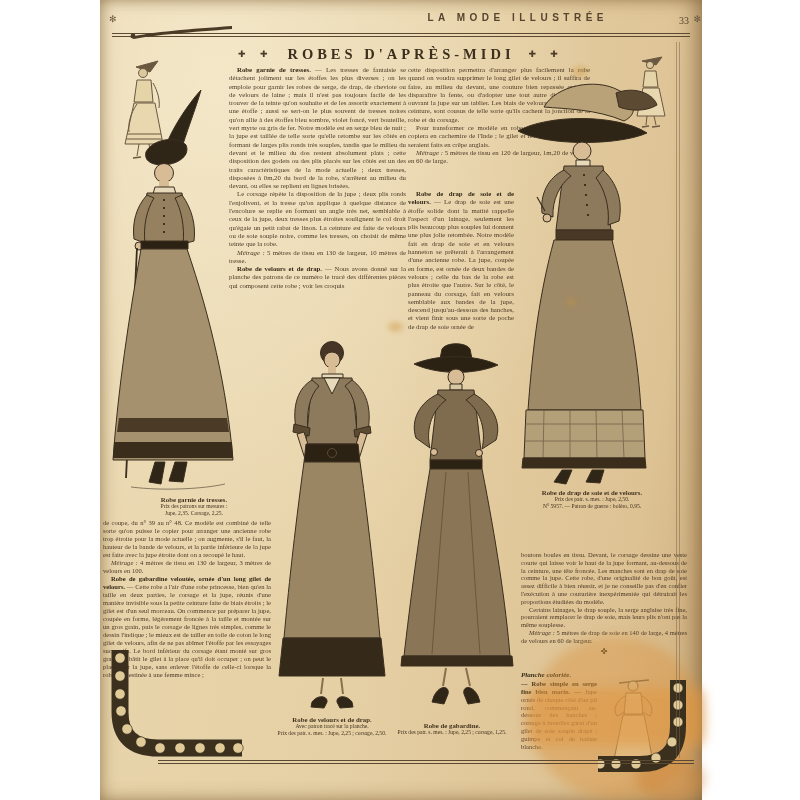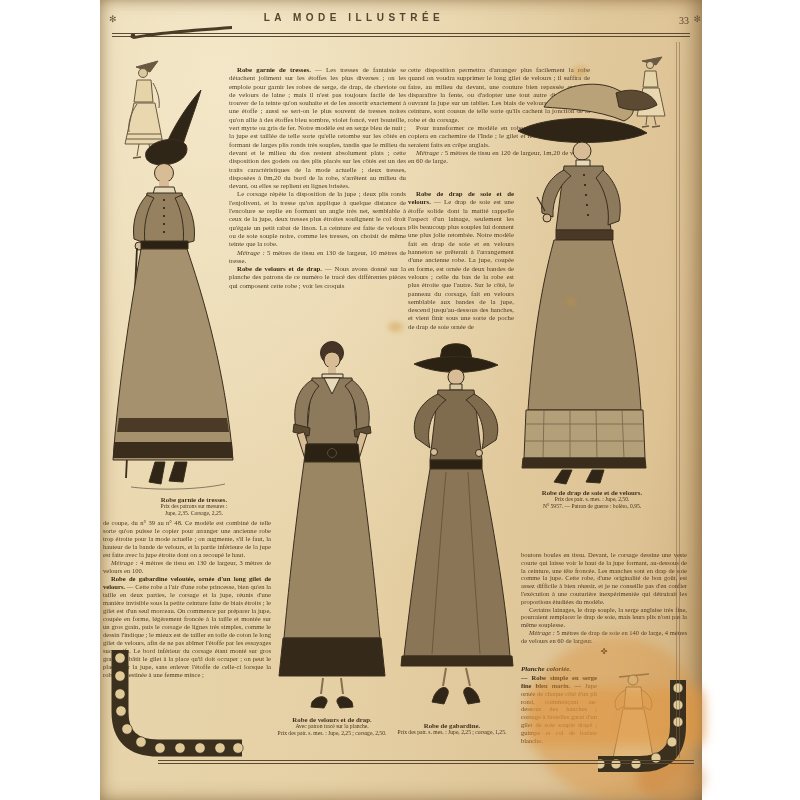--- a/index.html
+++ b/index.html
@@ -5,39 +5,39 @@
   html,body{margin:0;padding:0;background:#ffffff;}
   .stage{position:relative;width:800px;height:800px;background:#ffffff;overflow:hidden;
          font-family:"Liberation Serif",serif;}
   .paper{position:absolute;left:100px;top:0;width:602px;height:800px;
          background:
            radial-gradient(ellipse at 20% 10%, rgba(255,250,230,.5), rgba(0,0,0,0) 55%),
            linear-gradient(100deg,#e9d6ad 0%,#e6d1a6 45%,#ddc294 85%,#cfae7c 100%);
          box-shadow:inset 10px 0 16px -8px rgba(120,88,48,.5), inset -14px 0 22px -8px rgba(100,68,30,.55),
                     inset 0 8px 14px -8px rgba(140,105,60,.35), inset 0 -10px 16px -8px rgba(140,105,60,.3);}
   .abs{position:absolute;}
-  .masthead{top:12px;left:0;width:508px;text-align:center;font-family:"Liberation Sans",sans-serif;
+  .masthead{top:12px;left:0;width:508px;text-align:right;font-family:"Liberation Sans",sans-serif;
             font-size:10px;letter-spacing:4.5px;color:#57442f;font-weight:600;}
   .pagenum{top:15px;right:13px;font-size:10px;color:#57442f;font-weight:400;}
   .orn{font-size:9px;color:#6a5540;}
   .rule2{border-top:1px solid #5c4931;border-bottom:1px solid #5c4931;height:2px;}
   .vrule{border-left:1px solid #7c6548;border-right:1px solid #7c6548;width:2px;opacity:.5;}
   .titlerow{top:45px;left:0;width:602px;text-align:center;color:#3c2f1e;}
   .titlerow .t{font-size:14.5px;font-weight:bold;letter-spacing:4px;}
   .titlerow .o{font-size:9px;color:#4a3a26;letter-spacing:6px;position:relative;top:-2px;padding:0 10px;}
   .txt{font-size:6.8px;line-height:8.3px;color:#4d3a27;text-align:justify;overflow:hidden;}
   .txt p{margin:0;text-indent:8px;}
   .txt p.noindent{text-indent:0;}
   .lead{font-weight:bold;color:#352917;}
   .mlead{font-style:italic;}
   .cap{text-align:center;color:#433320;}
   .cap .ct{font-size:6.8px;font-weight:bold;display:block;}
   .cap .cs{font-size:5.6px;display:block;line-height:7px;}
   .fleuron{text-align:center;font-size:8px;color:#4a3a26;margin:3px 0 2px;}
-  .planche-head{font-size:7px;font-weight:bold;font-style:italic;color:#352917;margin-top:11px;}
+  .planche-head{font-size:7px;font-weight:bold;font-style:italic;color:#352917;margin-top:17px;}
   .planche-sub{font-weight:bold;color:#352917;}
   .stain{position:absolute;border-radius:50%;filter:blur(6px);}
   .fox{position:absolute;border-radius:50%;filter:blur(2.5px);}
   svg{display:block;}
 </style>
 </head>
 <body>
 
 <div class="stage">
   <div class="paper">
@@ -45,20 +45,25 @@
     <span class="abs orn" style="left:9px;top:14px;">✻</span>
     <div class="abs masthead">LA MODE ILLUSTRÉE</div>
     <span class="abs pagenum">33</span>
     <span class="abs orn" style="right:1px;top:14px;">✻</span>
     <div class="abs rule2" style="left:12px;top:33px;width:578px;"></div>
     <svg class="abs" style="left:26px;top:23px;" width="110" height="18" viewBox="0 0 110 18">
       <path d="M4,14 C26,9 64,6 106,3 L106,6 C66,9 28,12 8,16 Z" fill="#4a3a26"></path>
       <circle cx="7" cy="13" r="2.4" fill="#4a3a26"></circle>
     </svg>
 
+    <div class="abs titlerow">
+      <span class="o">✚ ✚</span>
+      <span class="t">ROBES D'APRÈS-MIDI</span>
+      <span class="o">✚ ✚</span>
+    </div>
 
     <svg class="abs" style="left:16px;top:58px;" width="58" height="104" viewBox="0 0 58 104">
       <g stroke="#6a5840" stroke-width="1" fill="none" stroke-linejoin="round">
         <path d="M20,9 L42,3 L34,14 Z" fill="#6a5840"></path>
         <circle cx="27" cy="15" r="4.5" fill="#dcc89e"></circle>
         <path d="M21,22 L35,22 L37,44 L18,44 Z" fill="#e6d4a9"></path>
         <path d="M18,45 L39,45 L47,86 L9,86 Z" fill="#e9d8af"></path>
         <path d="M11,76 L45,76 M10,81 L46,81"></path>
         <path d="M21,46 C14,56 12,66 13,74 M37,25 C42,34 44,42 43,50"></path>
         <path d="M23,86 L21,98 M33,86 L35,98"></path>

